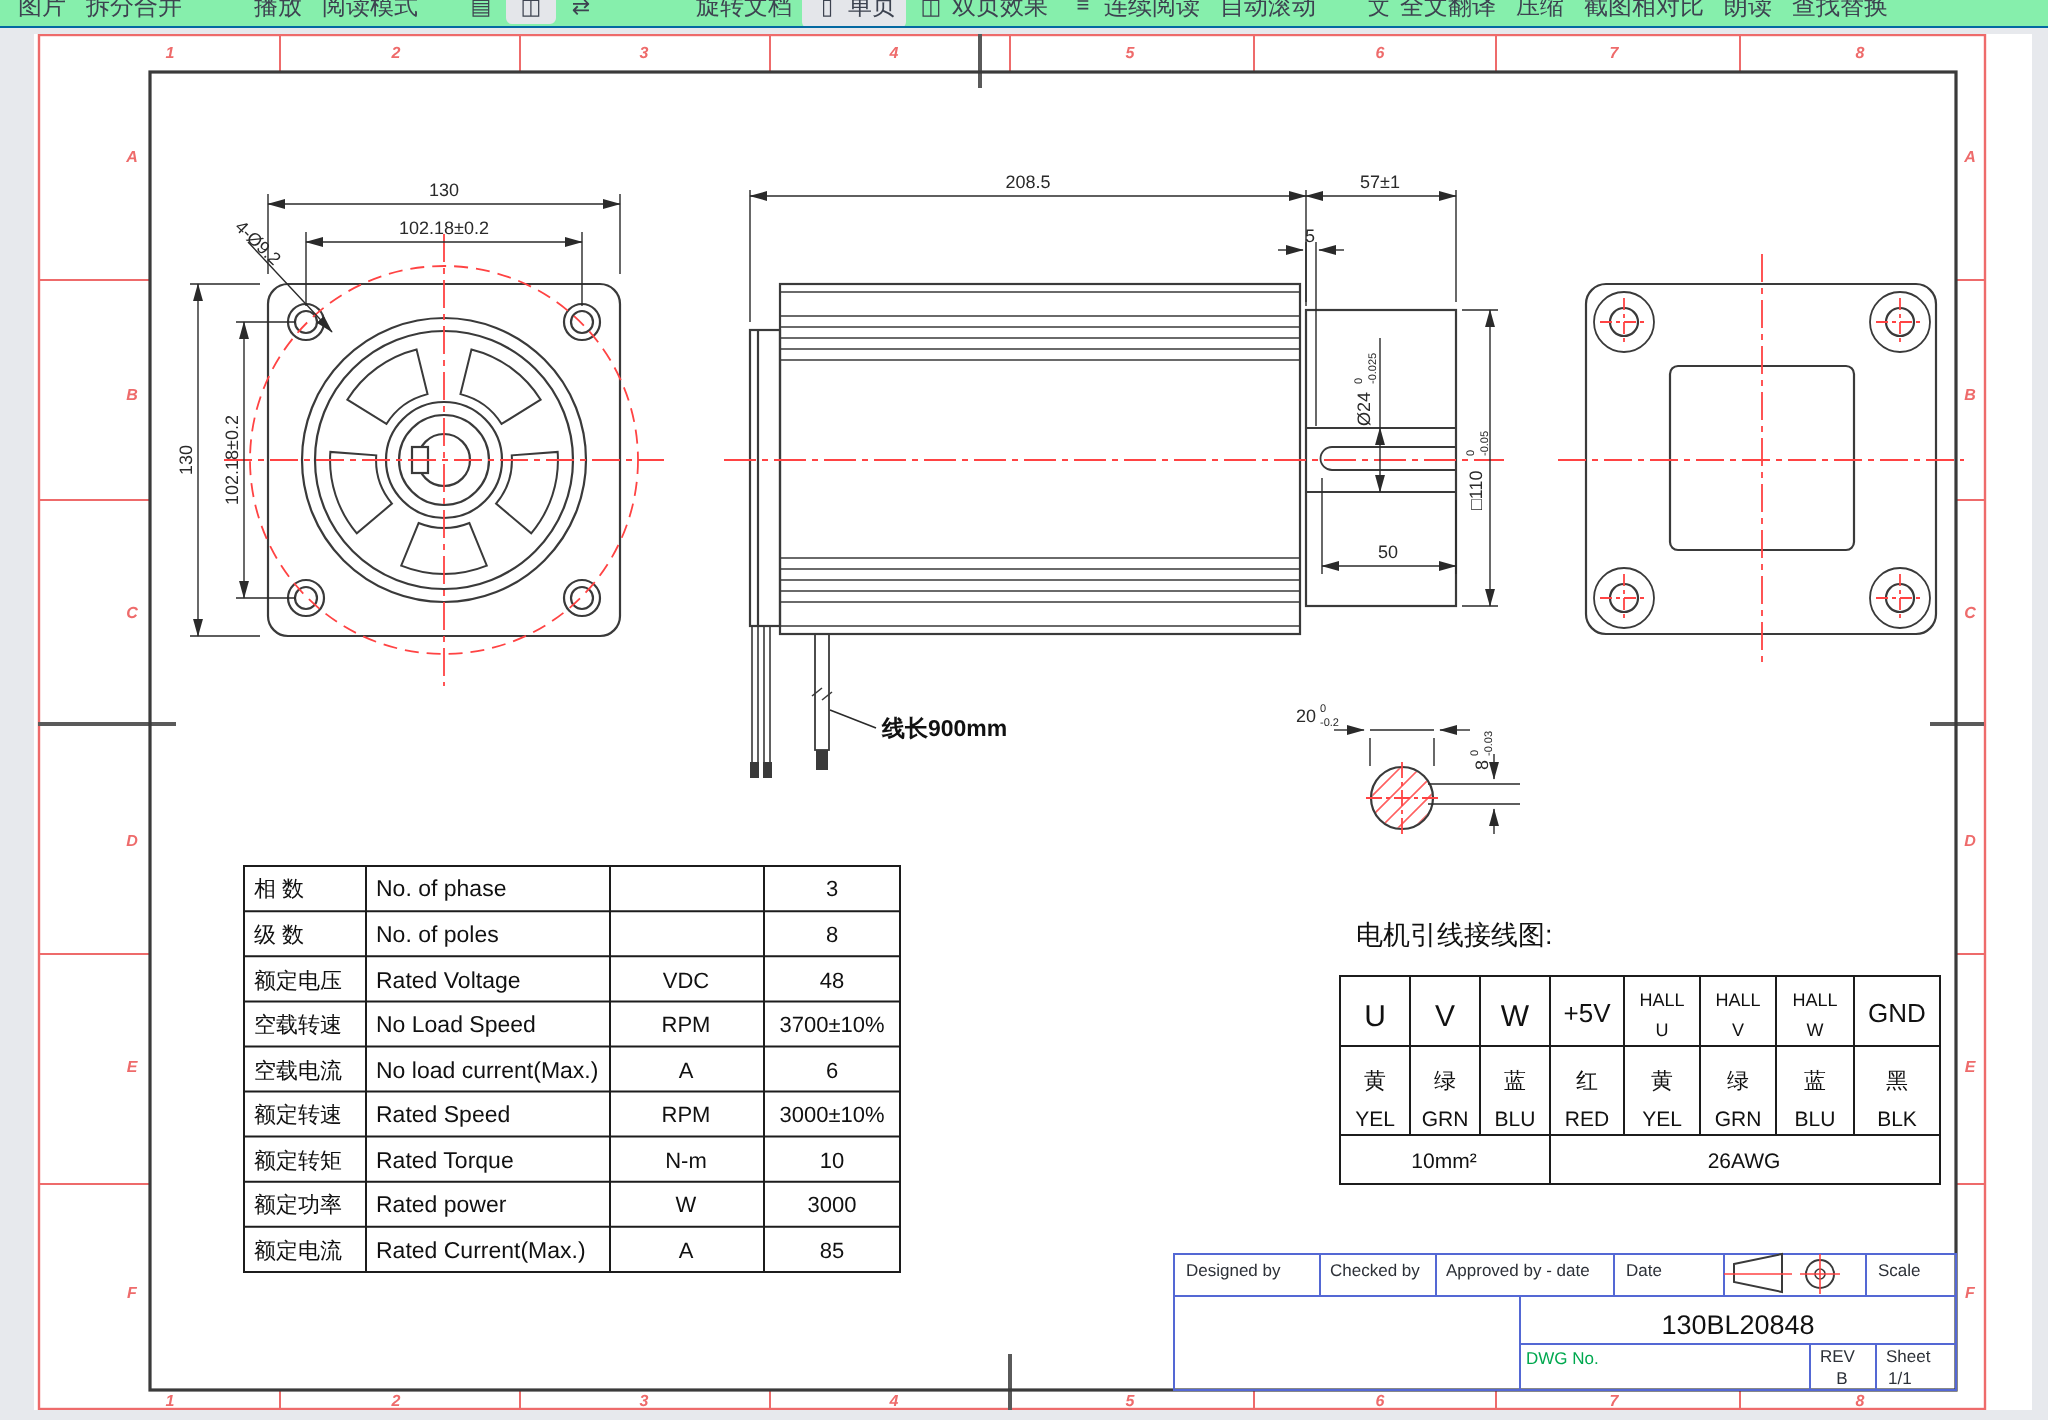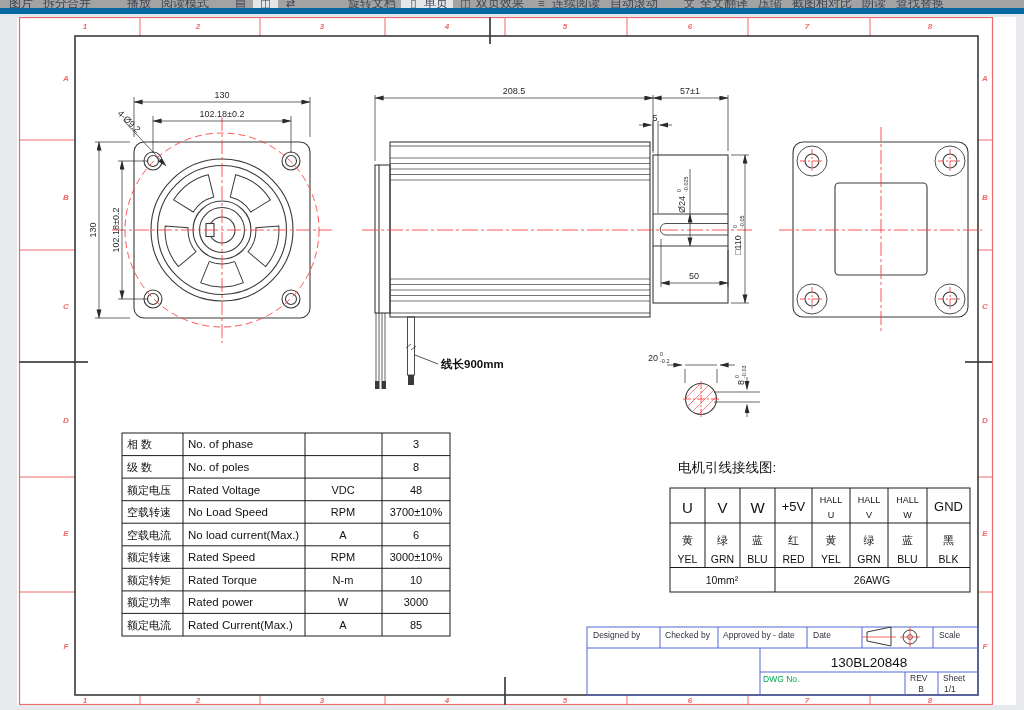--- a/index.html
+++ b/index.html
@@ -1,18 +1,18 @@
 <!DOCTYPE html>
 <html><head>
 <meta charset="utf-8">
 <style>
   * { margin:0; padding:0; box-sizing:border-box; }
   html,body { width:1024px; height:710px; overflow:hidden; background:#e7e9ed; font-family:"Liberation Sans",sans-serif; }
   
-  .toolbar { position:relative; height:14px; background:#a3a3a3; overflow:hidden; border-bottom:6px solid #0369a1; z-index:5; }
+  .toolbar { position:relative; height:14px; background:#86efac; overflow:hidden; border-bottom:1px solid #0369a1; z-index:5; }
   .tb-inner { position:absolute; top:-9px; left:4px; display:flex; align-items:center; height:24px; white-space:nowrap; color:#3d4350; font-size:12px; }
   .tb-item { display:flex; align-items:center; gap:3px; padding:2px 5px; border-radius:3px; cursor:pointer; }
   .tb-item.active { background:#e4e6ea; }
   .tb-icon { font-size:11px; color:#3d4350; width:15px; text-align:center; }
   .sp { width:14px; }
   .sp-lg { width:26px; }
   
   .canvas { position:relative; width:1024px; height:696px; background:#e7e9ed; }
   .page { position:absolute; left:17px; top:3px; width:999px; height:688px; background:#ffffff; }
   svg text { font-family:"Liberation Sans",sans-serif; }

